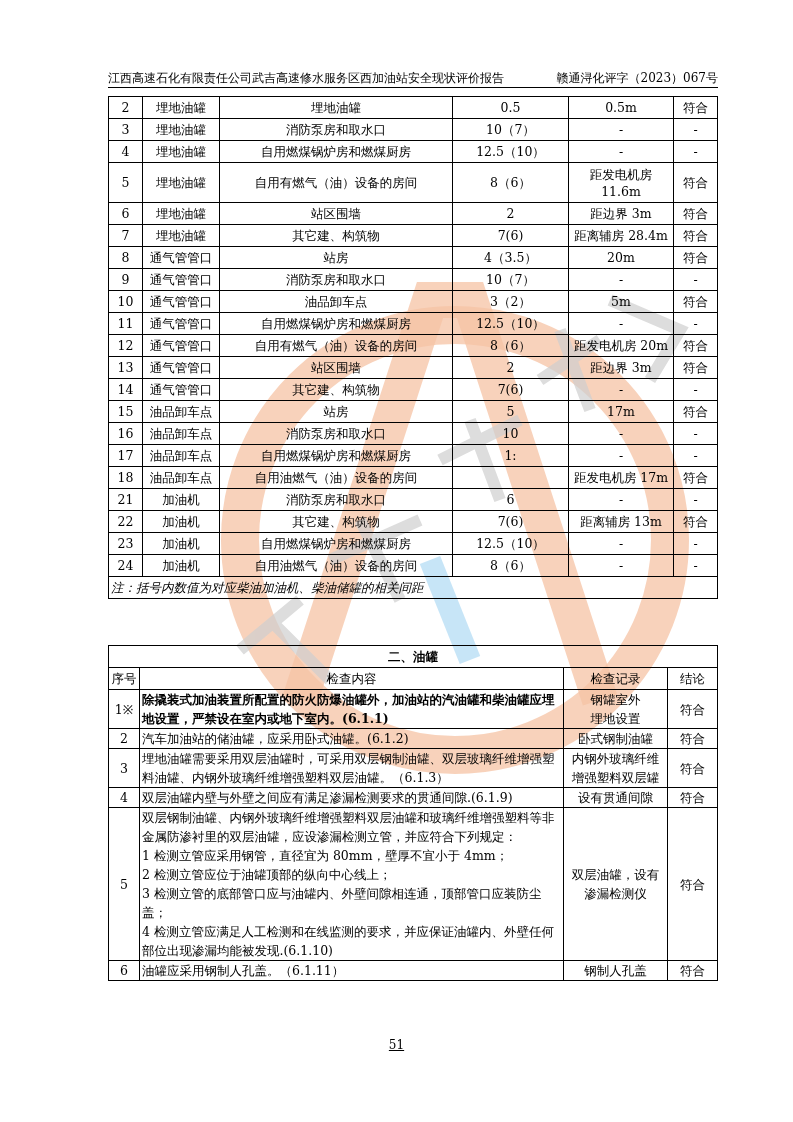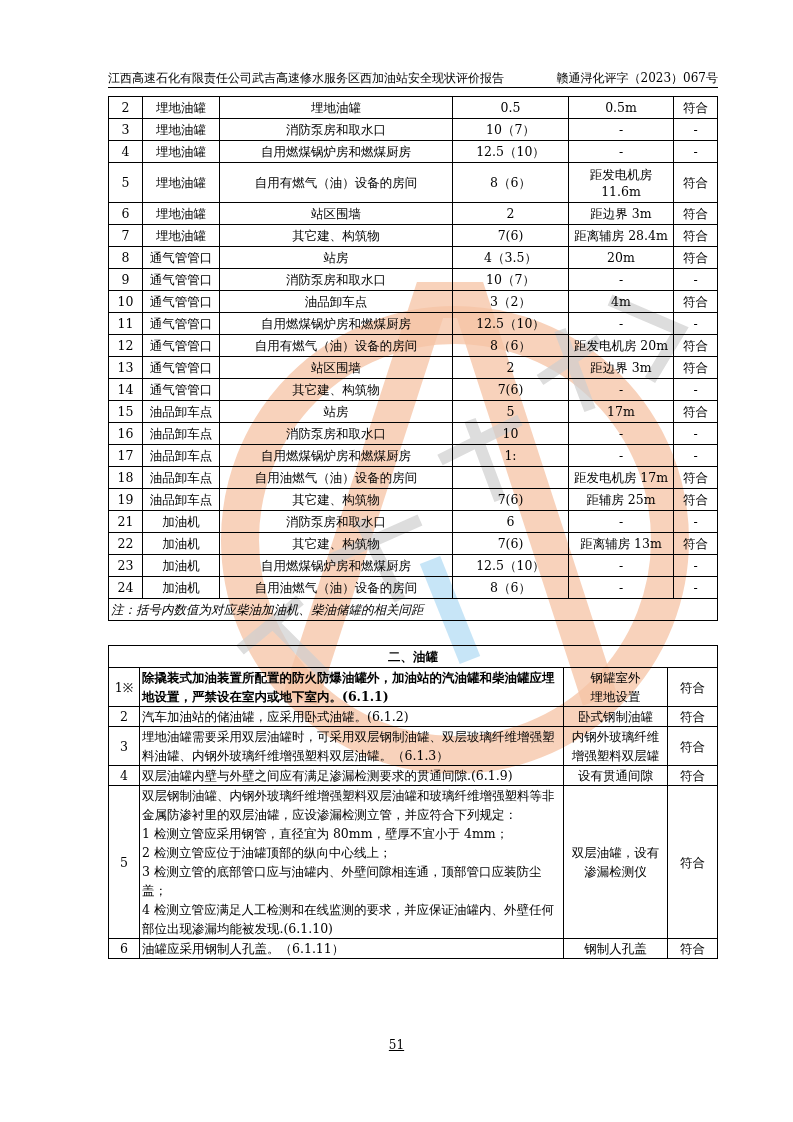--- a/index.html
+++ b/index.html
@@ -118,21 +118,21 @@
         <td class="wrap-pre">消防泵房和取水口</td>
         <td class="wrap-pre">10（7）</td>
         <td class="wrap-pre">-</td>
         <td class="wrap-pre">-</td>
       </tr>
       <tr>
         <td class="wrap-pre">10</td>
         <td class="wrap-pre">通气管管口</td>
         <td class="wrap-pre">油品卸车点</td>
         <td class="wrap-pre">3（2）</td>
-        <td class="wrap-pre">4m</td>
+        <td class="wrap-pre">5m</td>
         <td class="wrap-pre">符合</td>
       </tr>
       <tr>
         <td class="wrap-pre">11</td>
         <td class="wrap-pre">通气管管口</td>
         <td class="wrap-pre">自用燃煤锅炉房和燃煤厨房</td>
         <td class="wrap-pre">12.5（10）</td>
         <td class="wrap-pre">-</td>
         <td class="wrap-pre">-</td>
       </tr>
@@ -183,28 +183,20 @@
         <td class="wrap-pre">1:</td>
         <td class="wrap-pre">-</td>
         <td class="wrap-pre">-</td>
       </tr>
       <tr>
         <td class="wrap-pre">18</td>
         <td class="wrap-pre">油品卸车点</td>
         <td class="wrap-pre">自用油燃气（油）设备的房间</td>
         <td class="wrap-pre"></td>
         <td class="wrap-pre">距发电机房 17m</td>
-        <td class="wrap-pre">符合</td>
-      </tr>
-      <tr>
-        <td class="wrap-pre">19</td>
-        <td class="wrap-pre">油品卸车点</td>
-        <td class="wrap-pre">其它建、构筑物</td>
-        <td class="wrap-pre">7(6)</td>
-        <td class="wrap-pre">距辅房 25m</td>
         <td class="wrap-pre">符合</td>
       </tr>
       <tr>
         <td class="wrap-pre">21</td>
         <td class="wrap-pre">加油机</td>
         <td class="wrap-pre">消防泵房和取水口</td>
         <td class="wrap-pre">6</td>
         <td class="wrap-pre">-</td>
         <td class="wrap-pre">-</td>
       </tr>
@@ -242,20 +234,26 @@
   <colgroup>
     <col style="width:31px">
       <col style="width:424px">
       <col style="width:104px">
       <col style="width:50px">
   </colgroup>
   <tbody>
     <tr style="height:22px">
       <td colspan="4" class="sec">二、油罐</td>
     </tr>
+    <tr style="height:22px">
+      <td>序号</td>
+      <td>检查内容</td>
+      <td>检查记录</td>
+      <td>结论</td>
+    </tr>
   </tbody>
   <tbody id="t2body">
       <tr>
         <td class="wrap-pre">1※</td>
         <td class="wrap-pre lt bold">除撬装式加油装置所配置的防火防爆油罐外，加油站的汽油罐和柴油罐应埋地设置，严禁设在室内或地下室内。(6.1.1)</td>
         <td class="wrap-pre">钢罐室外
 埋地设置</td>
         <td class="wrap-pre">符合</td>
       </tr>
       <tr>

